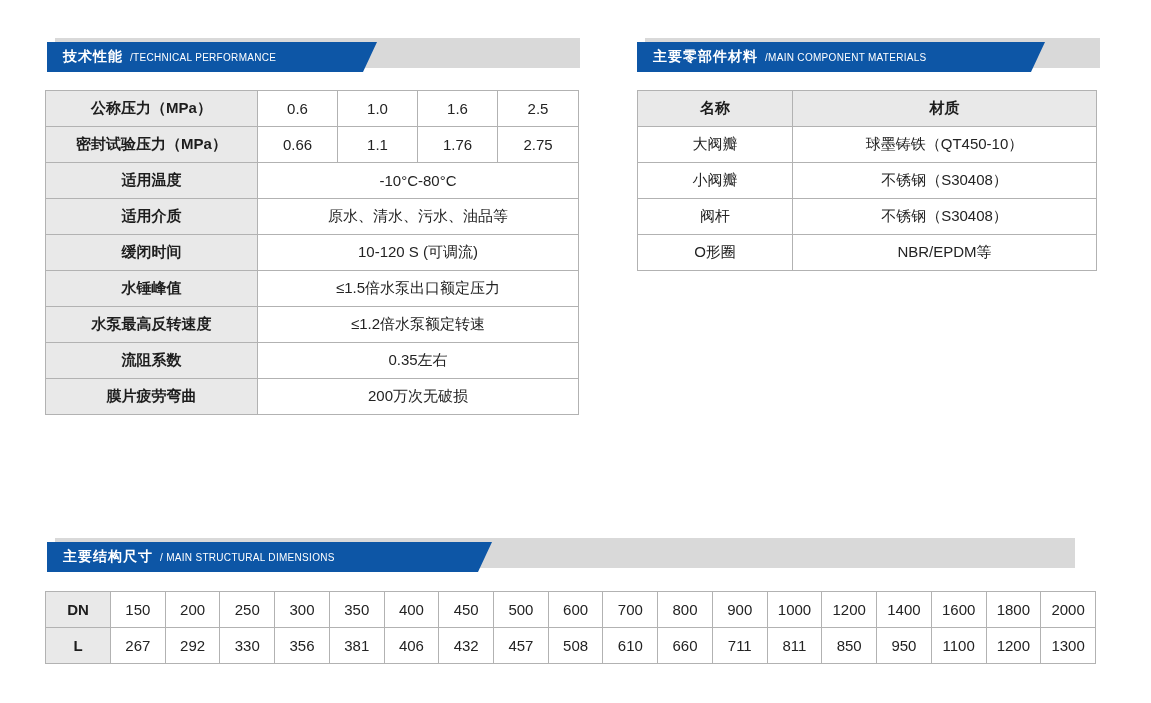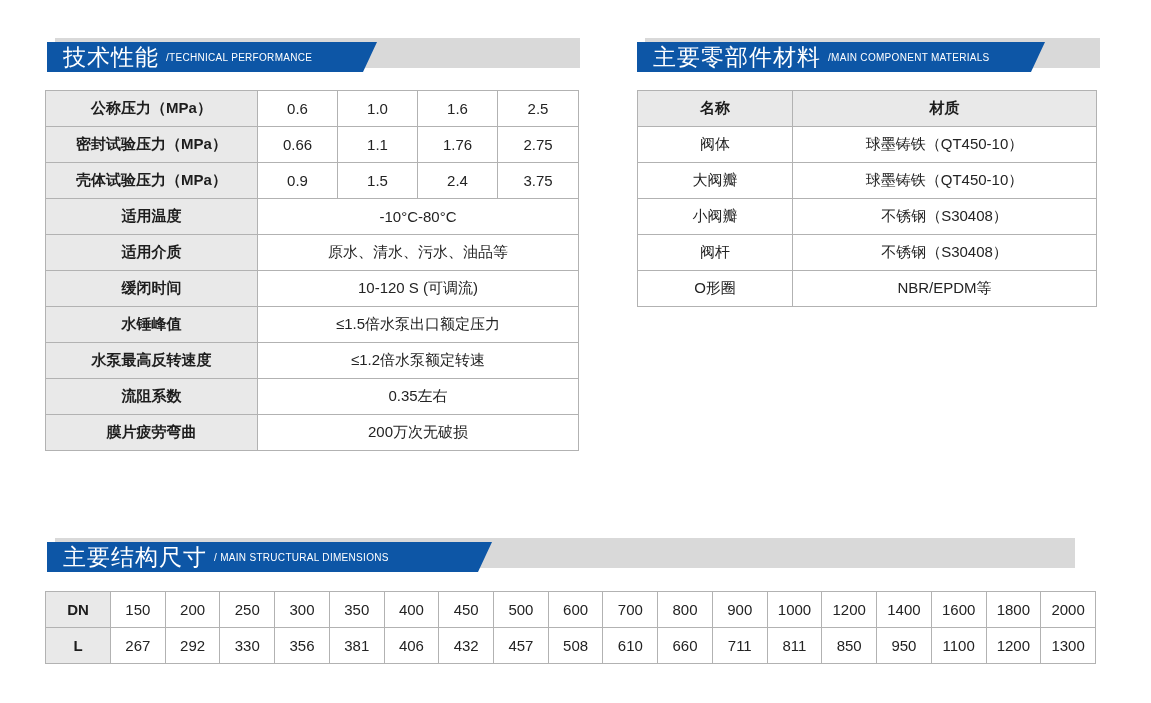--- a/index.html
+++ b/index.html
@@ -10,21 +10,21 @@
   }
   
   .banner{position:absolute;}
   .banner .gray{position:absolute;background:#d9d9d9;height:30px;top:0;}
   .banner .blue{
     position:absolute;top:4px;height:30px;background:#0d56a6;color:#ffffff;
     display:flex;align-items:center;padding-left:16px;box-sizing:border-box;
     clip-path:polygon(0 0,100% 0,calc(100% - 14px) 100%,0 100%);
     white-space:nowrap;
   }
-  .banner .zh{font-weight:normal;font-size:23px;letter-spacing:1px;text-align:center;}
+  .banner .zh{font-weight:bold;font-size:14px;letter-spacing:1px;text-align:center;}
   .banner .en{font-size:10px;margin-left:7px;letter-spacing:.3px;}
 
   #banner-tech{left:47px;top:38px;width:533px;height:34px;}
   #banner-tech .gray{left:8px;right:0;}
   #banner-tech .blue{left:0;width:330px;}
 
   #banner-mat{left:637px;top:38px;width:463px;height:34px;}
   #banner-mat .gray{left:8px;right:0;}
   #banner-mat .blue{left:0;width:408px;}
 
@@ -92,27 +92,20 @@
           <td>2.5</td>
         </tr>
         <tr>
           <th>密封试验压力（MPa）</th>
           <td>0.66</td>
           <td>1.1</td>
           <td>1.76</td>
           <td>2.75</td>
         </tr>
         <tr>
-          <th>壳体试验压力（MPa）</th>
-          <td>0.9</td>
-          <td>1.5</td>
-          <td>2.4</td>
-          <td>3.75</td>
-        </tr>
-        <tr>
           <th>适用温度</th>
           <td colspan="4">-10°C-80°C</td>
         </tr>
         <tr>
           <th>适用介质</th>
           <td colspan="4">原水、清水、污水、油品等</td>
         </tr>
         <tr>
           <th>缓闭时间</th>
           <td colspan="4">10-120 S (可调流)</td>
@@ -141,24 +134,20 @@
       <col style="width:155px">
         <col style="width:304px">
     </colgroup>
     <thead>
         <tr>
           <th>名称</th>
           <th>材质</th>
         </tr>
       </thead>
     <tbody>
-        <tr>
-          <td>阀体</td>
-          <td>球墨铸铁（QT450-10）</td>
-        </tr>
         <tr>
           <td>大阀瓣</td>
           <td>球墨铸铁（QT450-10）</td>
         </tr>
         <tr>
           <td>小阀瓣</td>
           <td>不锈钢（S30408）</td>
         </tr>
         <tr>
           <td>阀杆</td>

